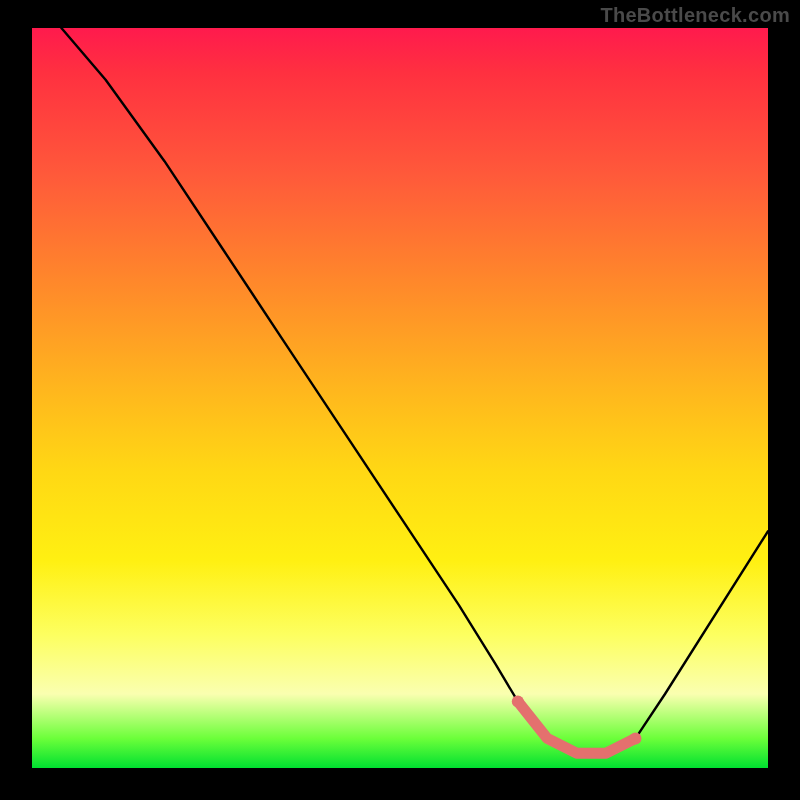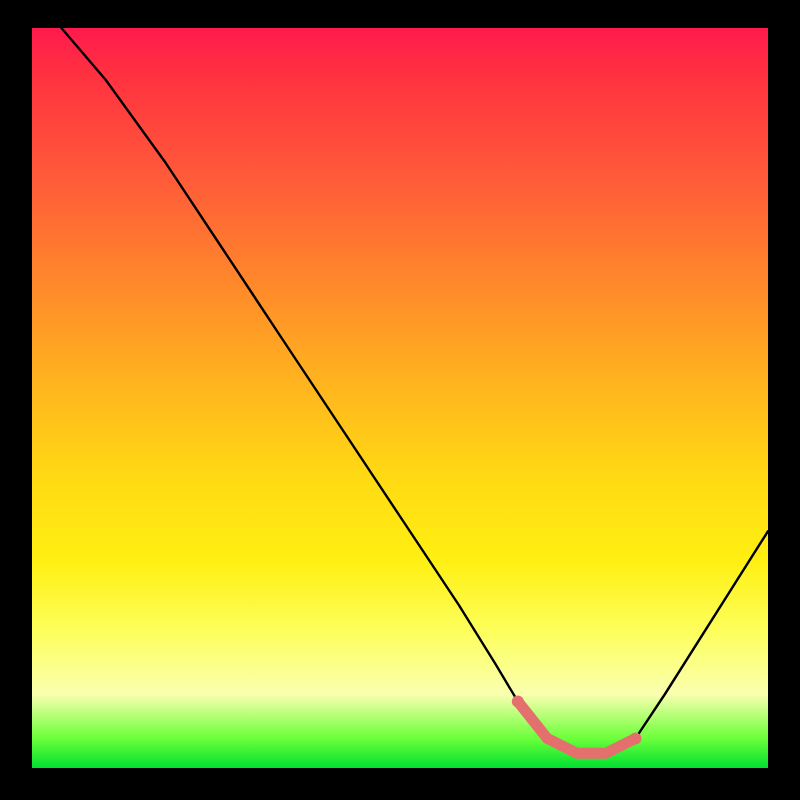--- a/index.html
+++ b/index.html
@@ -61,20 +61,21 @@
     left: 0;
     top: 0;
     width: 100%;
     height: 100%;
   }
 </style>
 </head>
 <body>
 
 <div class="stage">
+  <div class="watermark">TheBottleneck.com</div>
 
   <div class="plot">
     <div class="gradient"></div>
     <svg class="curve" viewBox="0 0 736 740" preserveAspectRatio="none">
       <path id="mainPath" fill="none" stroke="#000000" stroke-width="2.4" stroke-linejoin="round" stroke-linecap="round" d="M29.4 0.0 L73.6 51.8 L132.5 133.2 L191.4 222.0 L250.2 310.8 L309.1 399.6 L368.0 488.4 L426.9 577.2 L463.7 636.4 L485.8 673.4 L515.2 710.4 L544.6 725.2 L574.1 725.2 L603.5 710.4 L633.0 666.0 L736.0 503.2"></path>
       <path id="flatPath" fill="none" stroke="#e4706e" stroke-width="11" stroke-linecap="round" stroke-linejoin="round" d="M485.8 673.4 L515.2 710.4 L544.6 725.2 L574.1 725.2 L603.5 710.4"></path>
       <g id="flatDots">
           <circle cx="485.8" cy="673.4" r="6" fill="#e4706e"></circle>
           <circle cx="603.5" cy="710.4" r="6" fill="#e4706e"></circle>
         </g>

